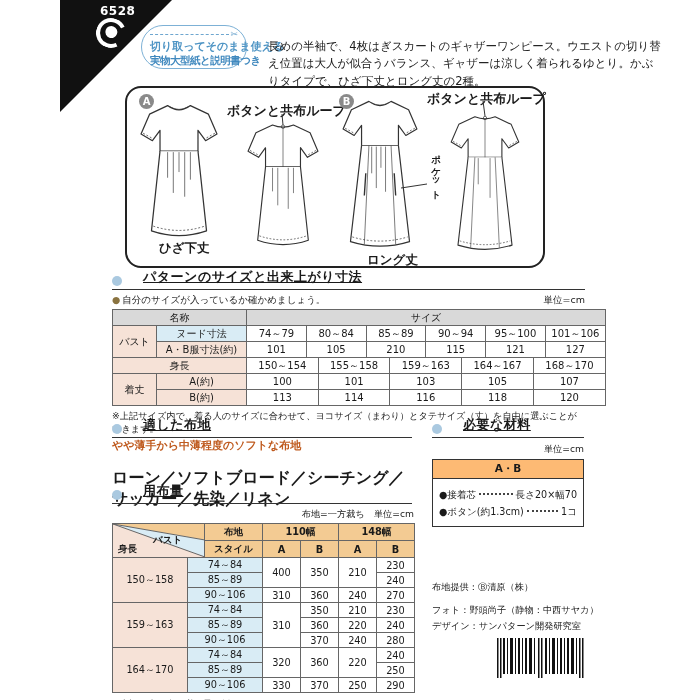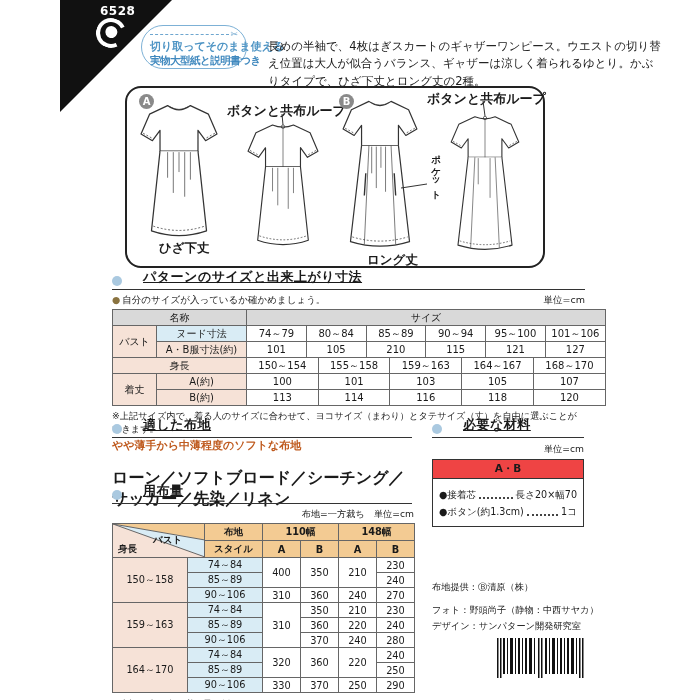--- a/index.html
+++ b/index.html
@@ -66,24 +66,24 @@
   .diag-th svg{position:absolute;left:0;top:0;}
   .mini{position:absolute;right:0;width:57px;height:16px;background:#f3cb93;border-left:1px solid #666;
         font-size:9.5px;font-weight:bold;display:flex;align-items:center;justify-content:center;}
   .mini.top{top:0;border-bottom:1px solid #666;}
   .mini.bot{top:17px;}
   .diag-lb{position:absolute;font-size:9.5px;font-weight:bold;}
   .yard-notes{width:346px;margin-top:5px;font-size:9.2px;line-height:1.4;}
   
   .unit-row{text-align:right;font-size:9.2px;margin-top:5px;}
   .mat-box{border:1px solid #333;margin-top:3px;}
-  .mat-head{background:#ef4444;border-bottom:1px solid #333;text-align:center;font-size:10.5px;
+  .mat-head{background:#fdba74;border-bottom:1px solid #333;text-align:center;font-size:10.5px;
             font-weight:bold;padding:2px 0;}
   .mat-items{padding:6px 6px 7px;}
-  .mat-item{display:flex;align-items:flex-end;font-size:9.6px;margin-top:4px;white-space:nowrap;}
+  .mat-item{display:flex;align-items:center;font-size:9.6px;margin-top:4px;white-space:nowrap;}
   .mat-item .leader{flex:1;border-bottom:2px dotted #444;margin:0 3px 3px;}
   
   .credits{position:absolute;left:432px;top:578px;width:156px;font-size:9.2px;}
   .cr-line{margin-top:3px;white-space:nowrap;}
   .cr-fabric{margin-bottom:10px;}
   .madein-row{display:flex;justify-content:flex-end;align-items:center;gap:7px;margin-top:12px;}
   .madein{font-size:10px;}
   .price-box{border:1.5px solid #222;padding:0 7px;font-size:15px;font-weight:bold;line-height:21px;}
   .barcode-wrap{margin-top:5px;text-align:right;}
 </style>

